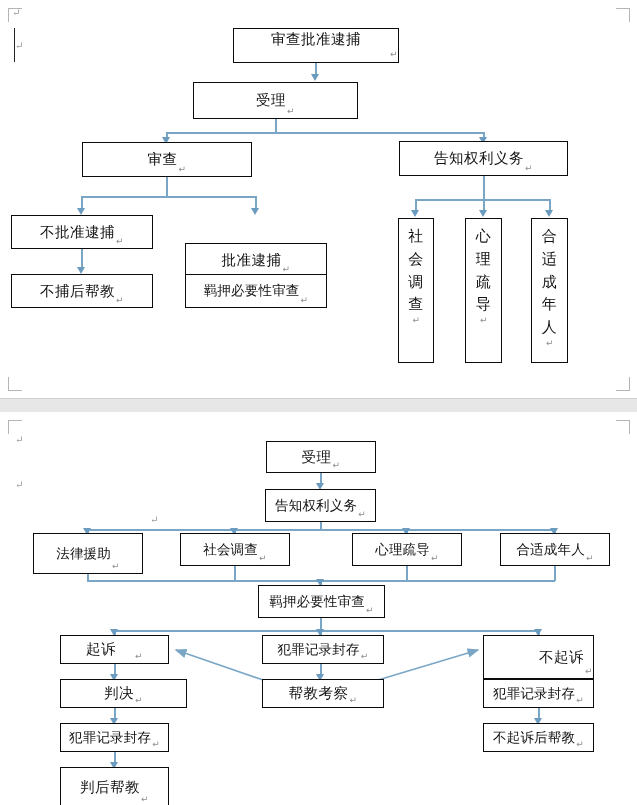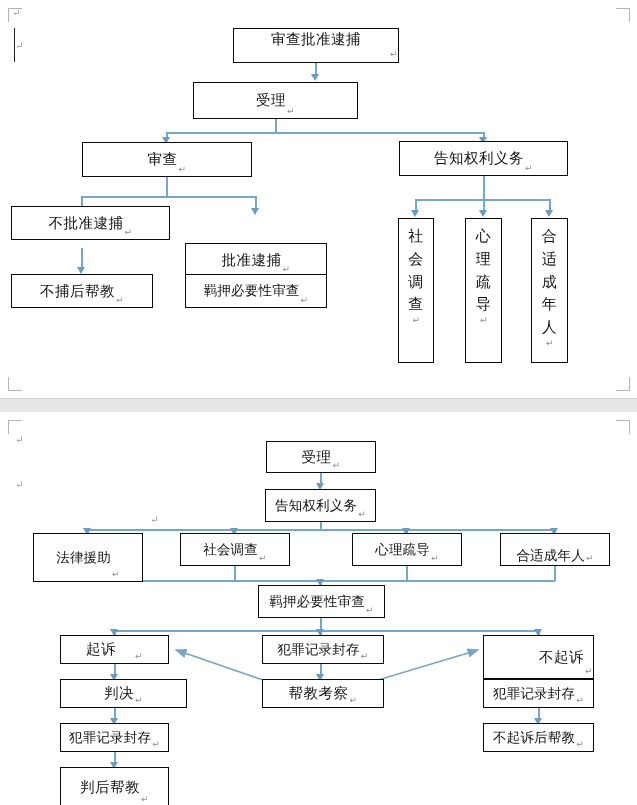--- a/index.html
+++ b/index.html
@@ -174,21 +174,21 @@
   <div class="node" style="left:82px; top:142px; width:170px; height:35px;">
     <span>审查</span>
       <span class="mark">↵</span>
   </div>
 
   <div class="node" style="left:399px; top:141px; width:169px; height:35px;">
     <span>告知权利义务</span>
       <span class="mark">↵</span>
   </div>
 
-  <div class="node" style="left:11px; top:206px; width:159px; height:34px;">
+  <div class="node" style="left:11px; top:215px; width:142px; height:34px;">
     <span>不批准逮捕</span>
       <span class="mark">↵</span>
   </div>
 
   <div class="node" style="left:185px; top:215px; width:142px; height:34px;margin-top:28px;">
     <span>批准逮捕</span>
       <span class="mark">↵</span>
   </div>
 
   <div class="node" style="left:11px; top:274px; width:142px; height:34px;">
@@ -297,36 +297,36 @@
   <div class="node" style="left:266px; top:29px; width:110px; height:32px;">
     <span>受理</span>
       <span class="mark">↵</span>
   </div>
 
   <div class="node small" style="left:265px; top:77px; width:111px; height:33px;">
     <span>告知权利义务</span>
       <span class="mark">↵</span>
   </div>
 
-  <div class="node small" style="left:33px; top:121px; width:110px; height:49px;">
+  <div class="node small" style="left:33px; top:121px; width:110px; height:41px;">
     <span>法律援助</span>
       <span class="mark">↵</span>
   </div>
 
   <div class="node small" style="left:180px; top:121px; width:110px; height:33px;">
     <span>社会调查</span>
       <span class="mark">↵</span>
   </div>
 
   <div class="node small" style="left:352px; top:121px; width:110px; height:33px;text-align:center;">
     <span>心理疏导</span>
       <span class="mark">↵</span>
   </div>
 
-  <div class="node small" style="left:500px; top:121px; width:110px; height:33px;align-items:flex-end;">
+  <div class="node small" style="left:500px; top:121px; width:110px; height:33px;">
     <span>合适成年人</span>
       <span class="mark">↵</span>
   </div>
 
   <div class="node small" style="left:258px; top:173px; width:127px; height:33px;">
     <span>羁押必要性审查</span>
       <span class="mark">↵</span>
   </div>
 
   <div class="node" style="left:60px; top:223px; width:109px; height:29px;gap:18px;">

